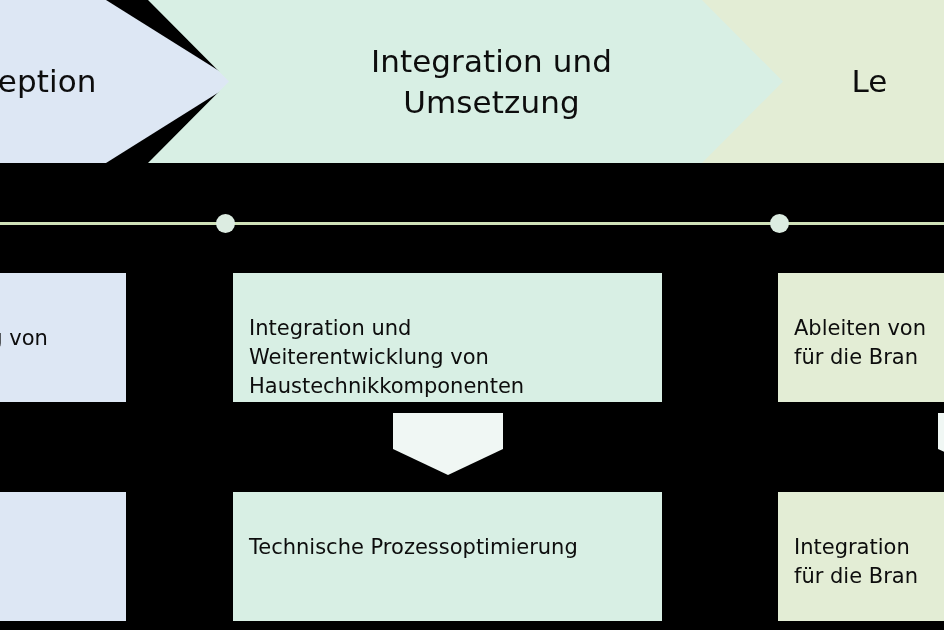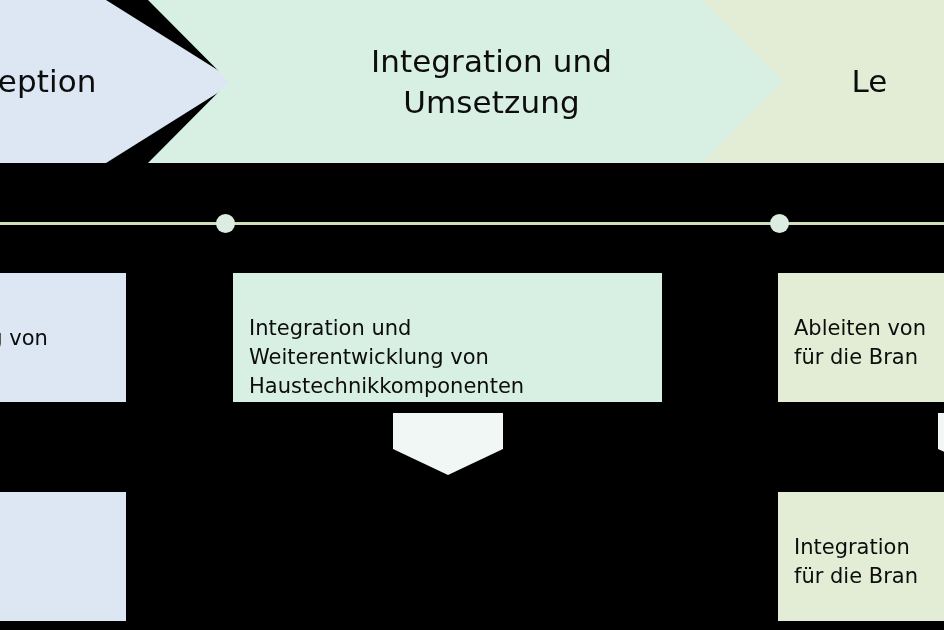--- a/index.html
+++ b/index.html
@@ -161,19 +161,22 @@
   </div>
 
   <div class="down-arrow" style="left:393px; top:413px; width:110px; height:62px;"></div>
 
   <div class="down-arrow" style="left:938px; top:413px; width:110px; height:62px;"></div>
 
   <div class="box blue" style="left:-40px; top:492px; width:166px; height:129px;">
     <span></span>
   </div>
 
+  <div class="box mint" style="left:233px; top:492px; width:429px; height:129px;">
+    <span>Technische Prozessoptimierung</span>
+  </div>
 
   <div class="box olive" style="left:778px; top:492px; width:230px; height:129px;">
     <span>Integration
 für die Bran</span>
   </div>
 
 </div>
 
 </body></html>

